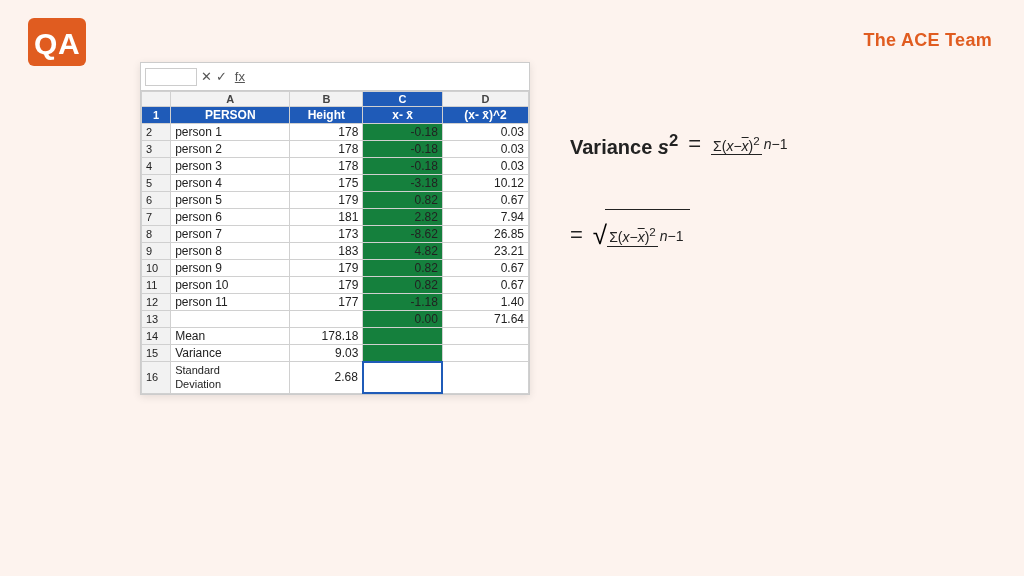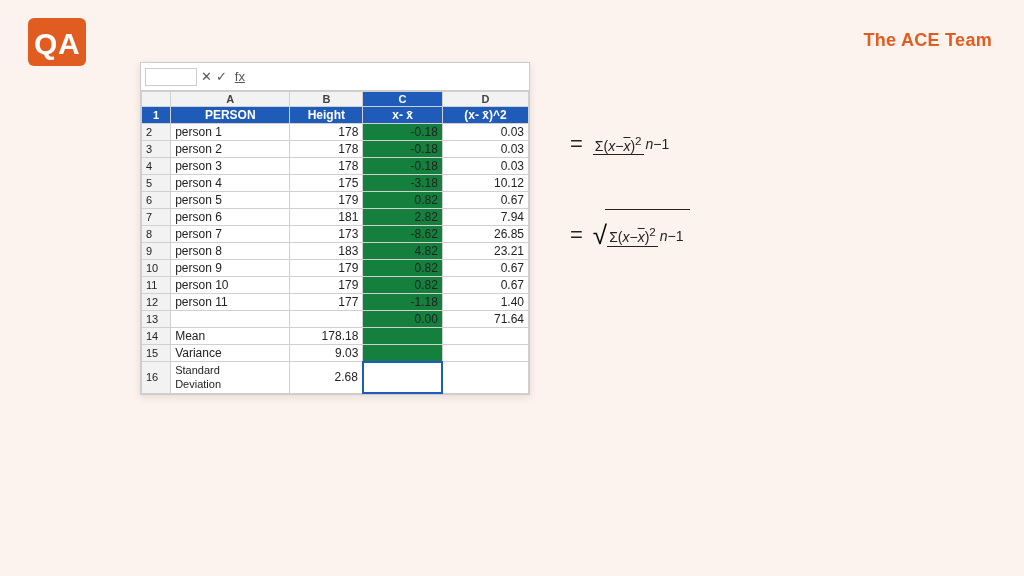--- a/index.html
+++ b/index.html
@@ -370,20 +370,21 @@
         <td></td>
       </tr>
     </tbody>
   </table>
 </div>
 
 <div class="formulas-area">
 
   <div class="formula-block">
     <div class="formula-line">
+      <span class="formula-label">Variance <em>s</em><sup>2</sup></span>
       <span class="formula-eq">=</span>
       <span class="fraction">
         <span class="numer">Σ(<em>x</em>−<em style="text-decoration:overline">x</em>)<sup>2</sup></span>
         <span class="denom"><em>n</em>−1</span>
       </span>
     </div>
   </div>
 
   <div class="formula-block">
     <div class="formula-line">

